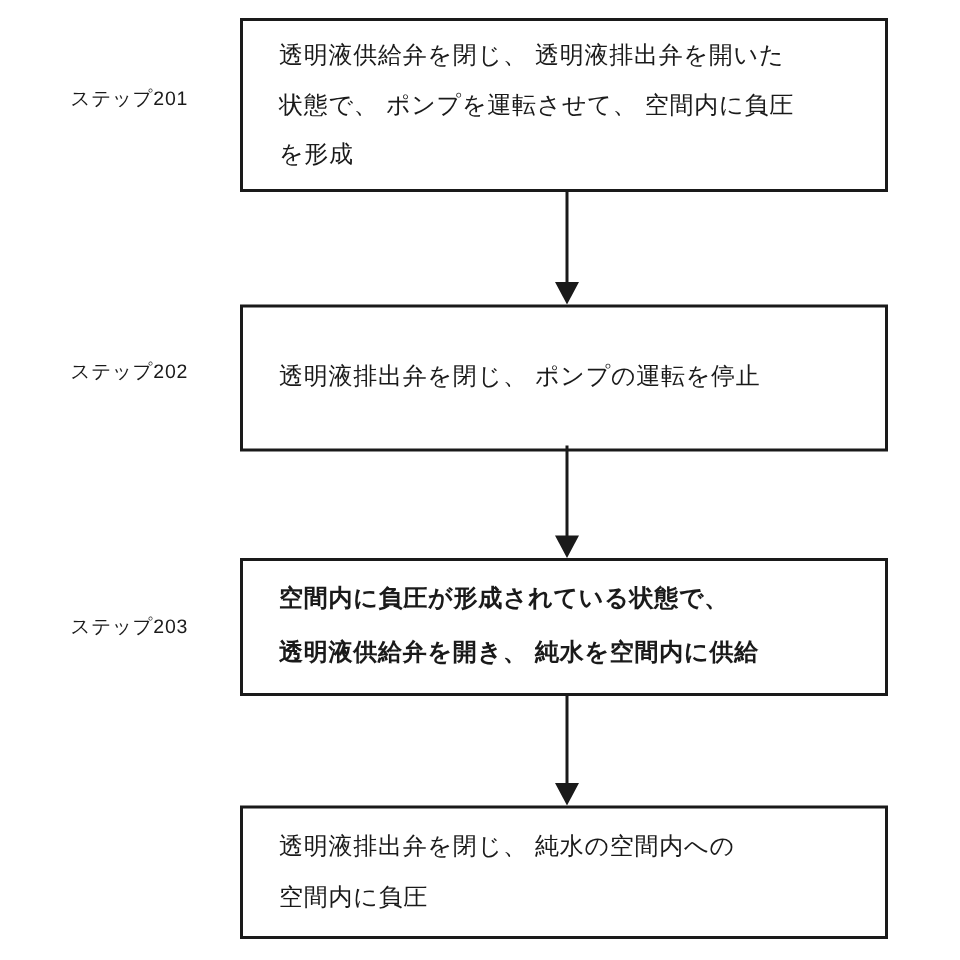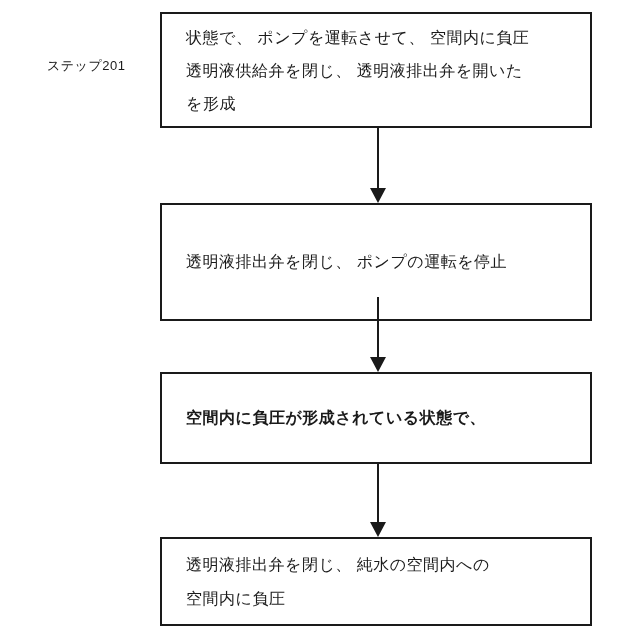--- a/index.html
+++ b/index.html
@@ -67,60 +67,63 @@
     border-left: 8px solid transparent;
     border-right: 8px solid transparent;
     border-top: 15px solid #1a1a1a;
   }
   
   #label-1 { top: 56px; }
   #label-2 { top: 238px; }
   #label-3 { top: 408px; }
   #label-4 { top: 572px; }
   #box-1 { top: 12px;  height: 116px; }
-  #box-2 { top: 203px; height: 118px; }
+  #box-2 { top: 203px; height: 98px; }
   #box-3 { top: 372px; height: 92px; }
   #box-4 { top: 537px; height: 89px; }
   #arrow-1 { top: 128px; height: 75px; }
   #arrow-2 { top: 297px; height: 75px; }
   #arrow-3 { top: 464px; height: 73px; }
 </style>
 </head>
 <body>
 
 <div class="canvas">
 
   <div class="step-label" id="label-1">ステップ201</div>
   <div class="box lh33" id="box-1">
     <div class="lines">
+      <div class="line">透明液供給弁を閉じ、 透明液排出弁を開いた</div>
       <div class="line">状態で、 ポンプを運転させて、 空間内に負圧</div>
-      <div class="line">透明液供給弁を閉じ、 透明液排出弁を開いた</div>
       <div class="line">を形成</div>
     </div>
   </div>
 
   <div class="arrow" id="arrow-1">
     <div class="shaft"></div>
     <div class="head"></div>
   </div>
 
+  <div class="step-label" id="label-2">ステップ202</div>
   <div class="box lh20" id="box-2">
     <div class="lines">
       <div class="line">透明液排出弁を閉じ、 ポンプの運転を停止</div>
     </div>
   </div>
 
   <div class="arrow" id="arrow-2">
     <div class="shaft"></div>
     <div class="head"></div>
   </div>
 
+  <div class="step-label" id="label-3">ステップ203</div>
   <div class="box lh36" id="box-3">
     <div class="lines">
       <div class="line">空間内に負圧が形成されている状態で、</div>
+      <div class="line">透明液供給弁を開き、 純水を空間内に供給</div>
     </div>
   </div>
 
   <div class="arrow" id="arrow-3">
     <div class="shaft"></div>
     <div class="head"></div>
   </div>
 
   <div class="box lh34" id="box-4">
     <div class="lines">

